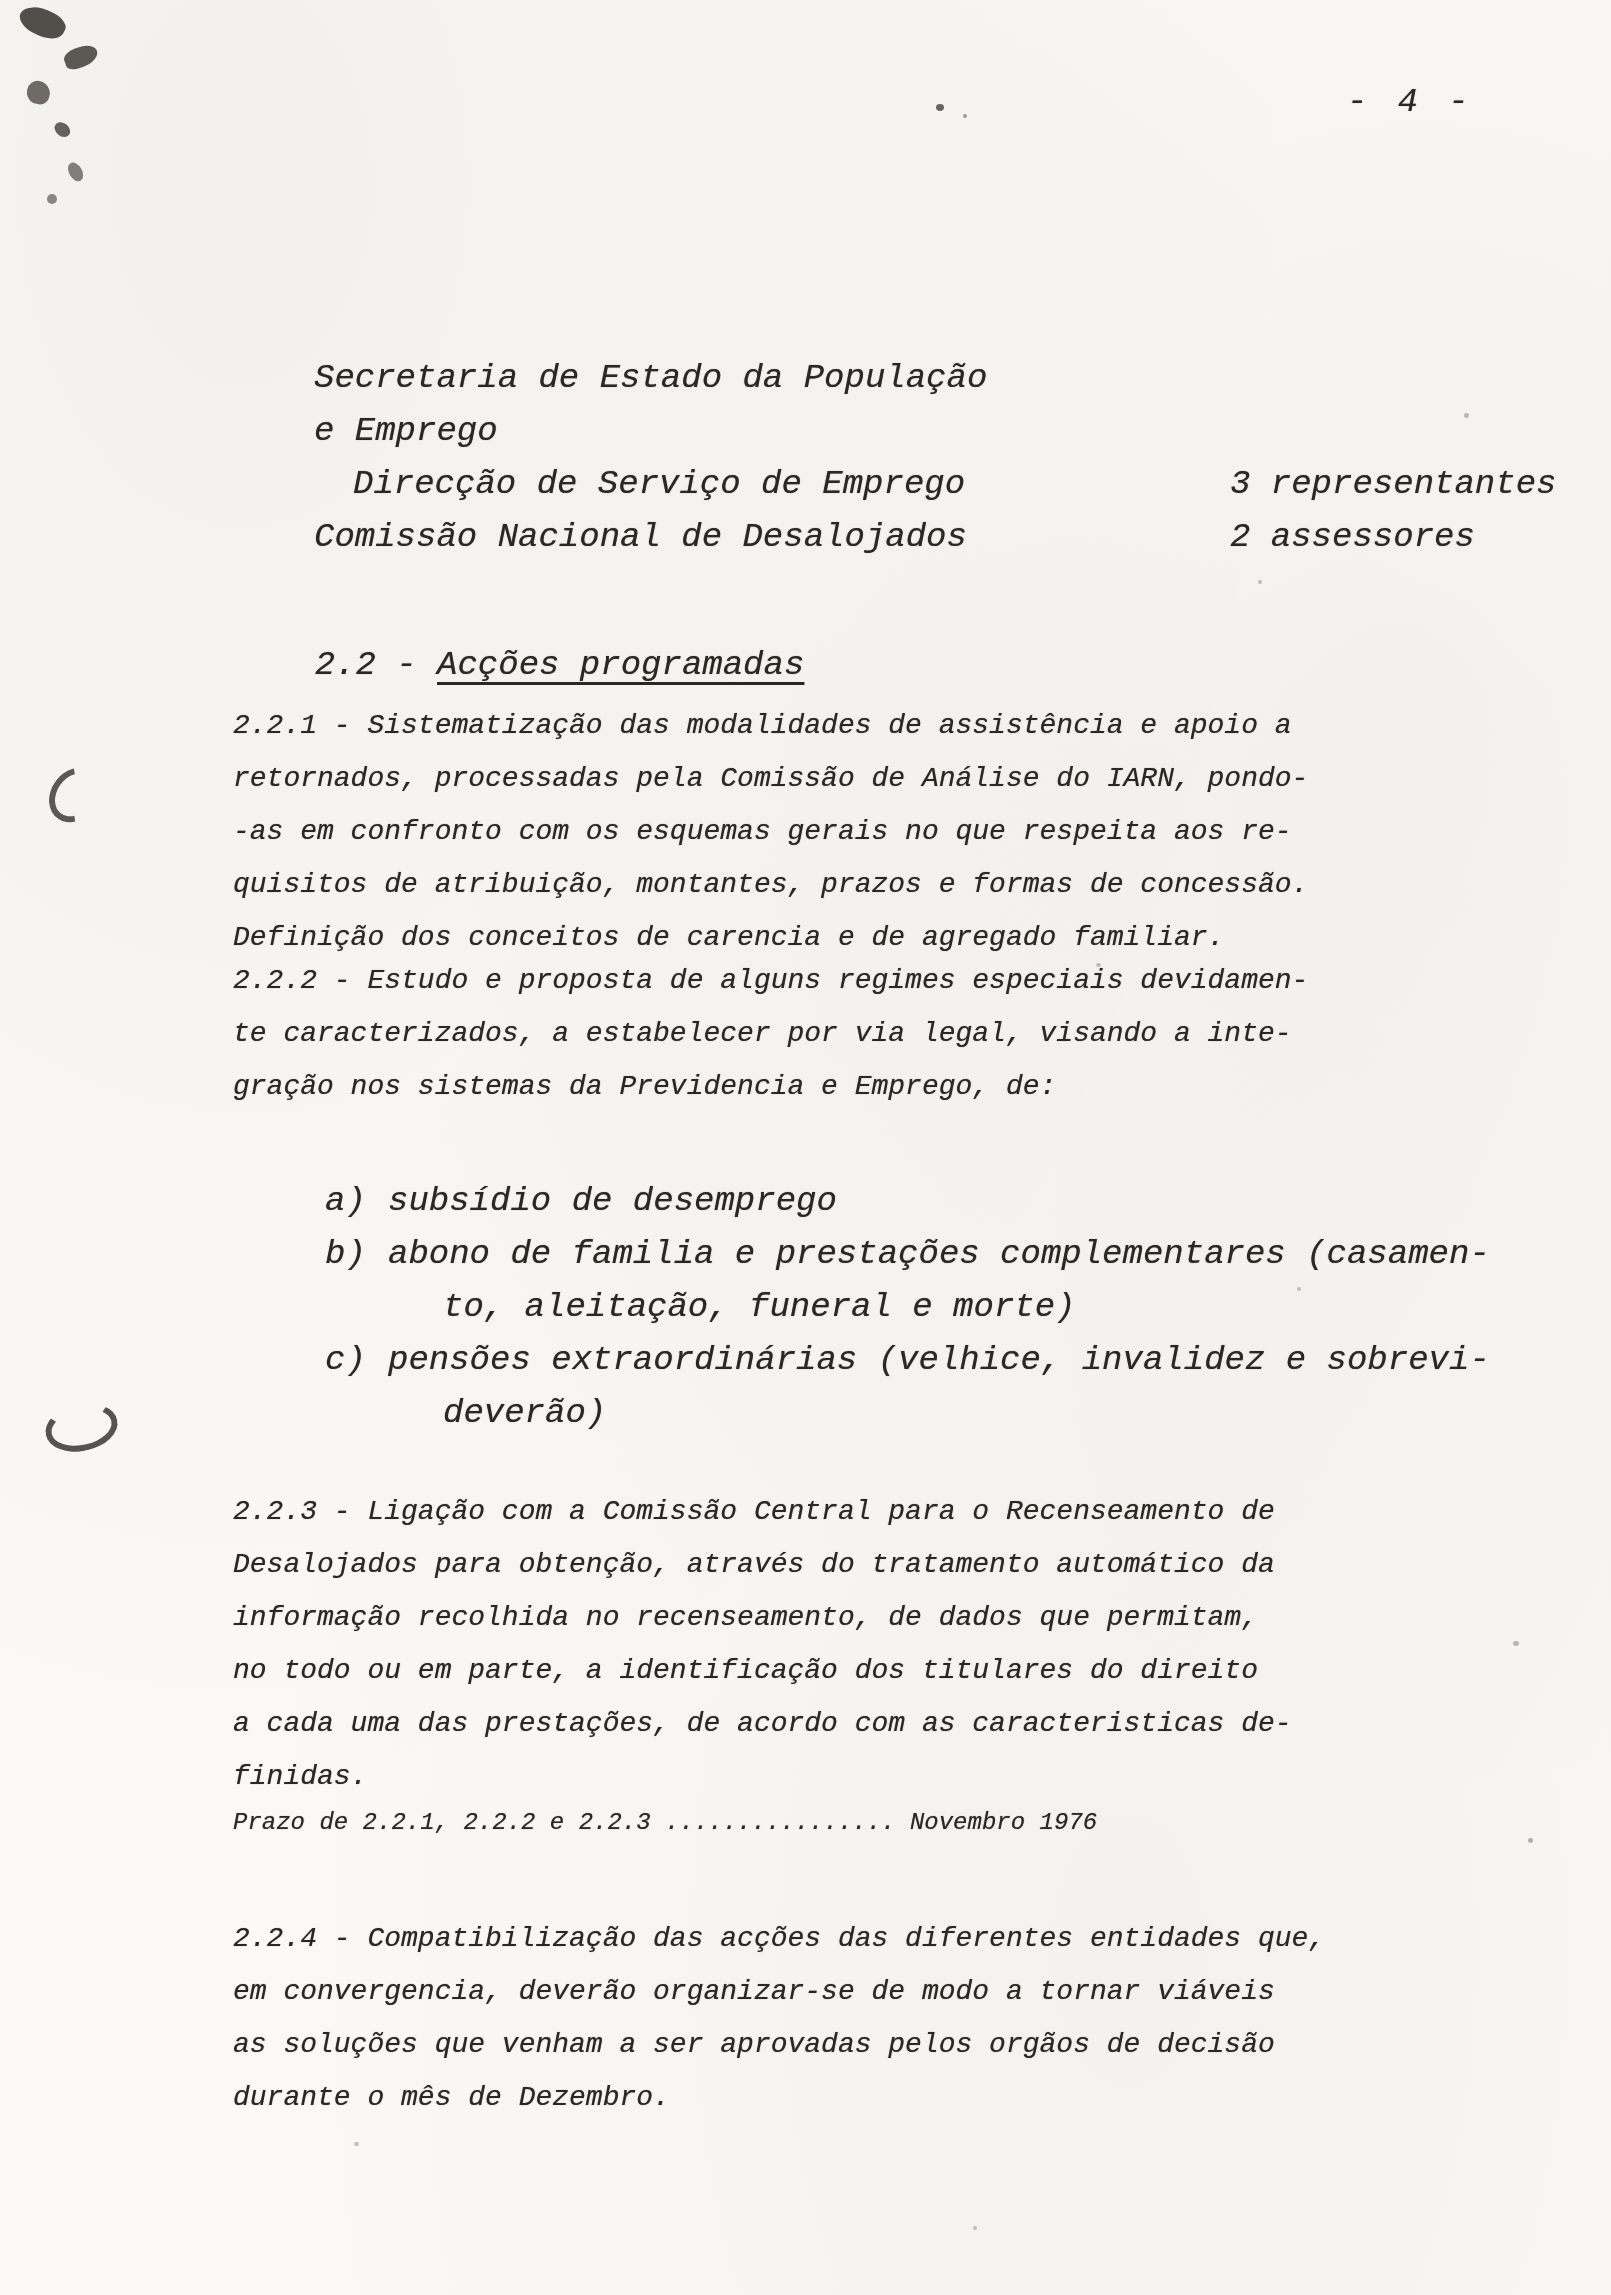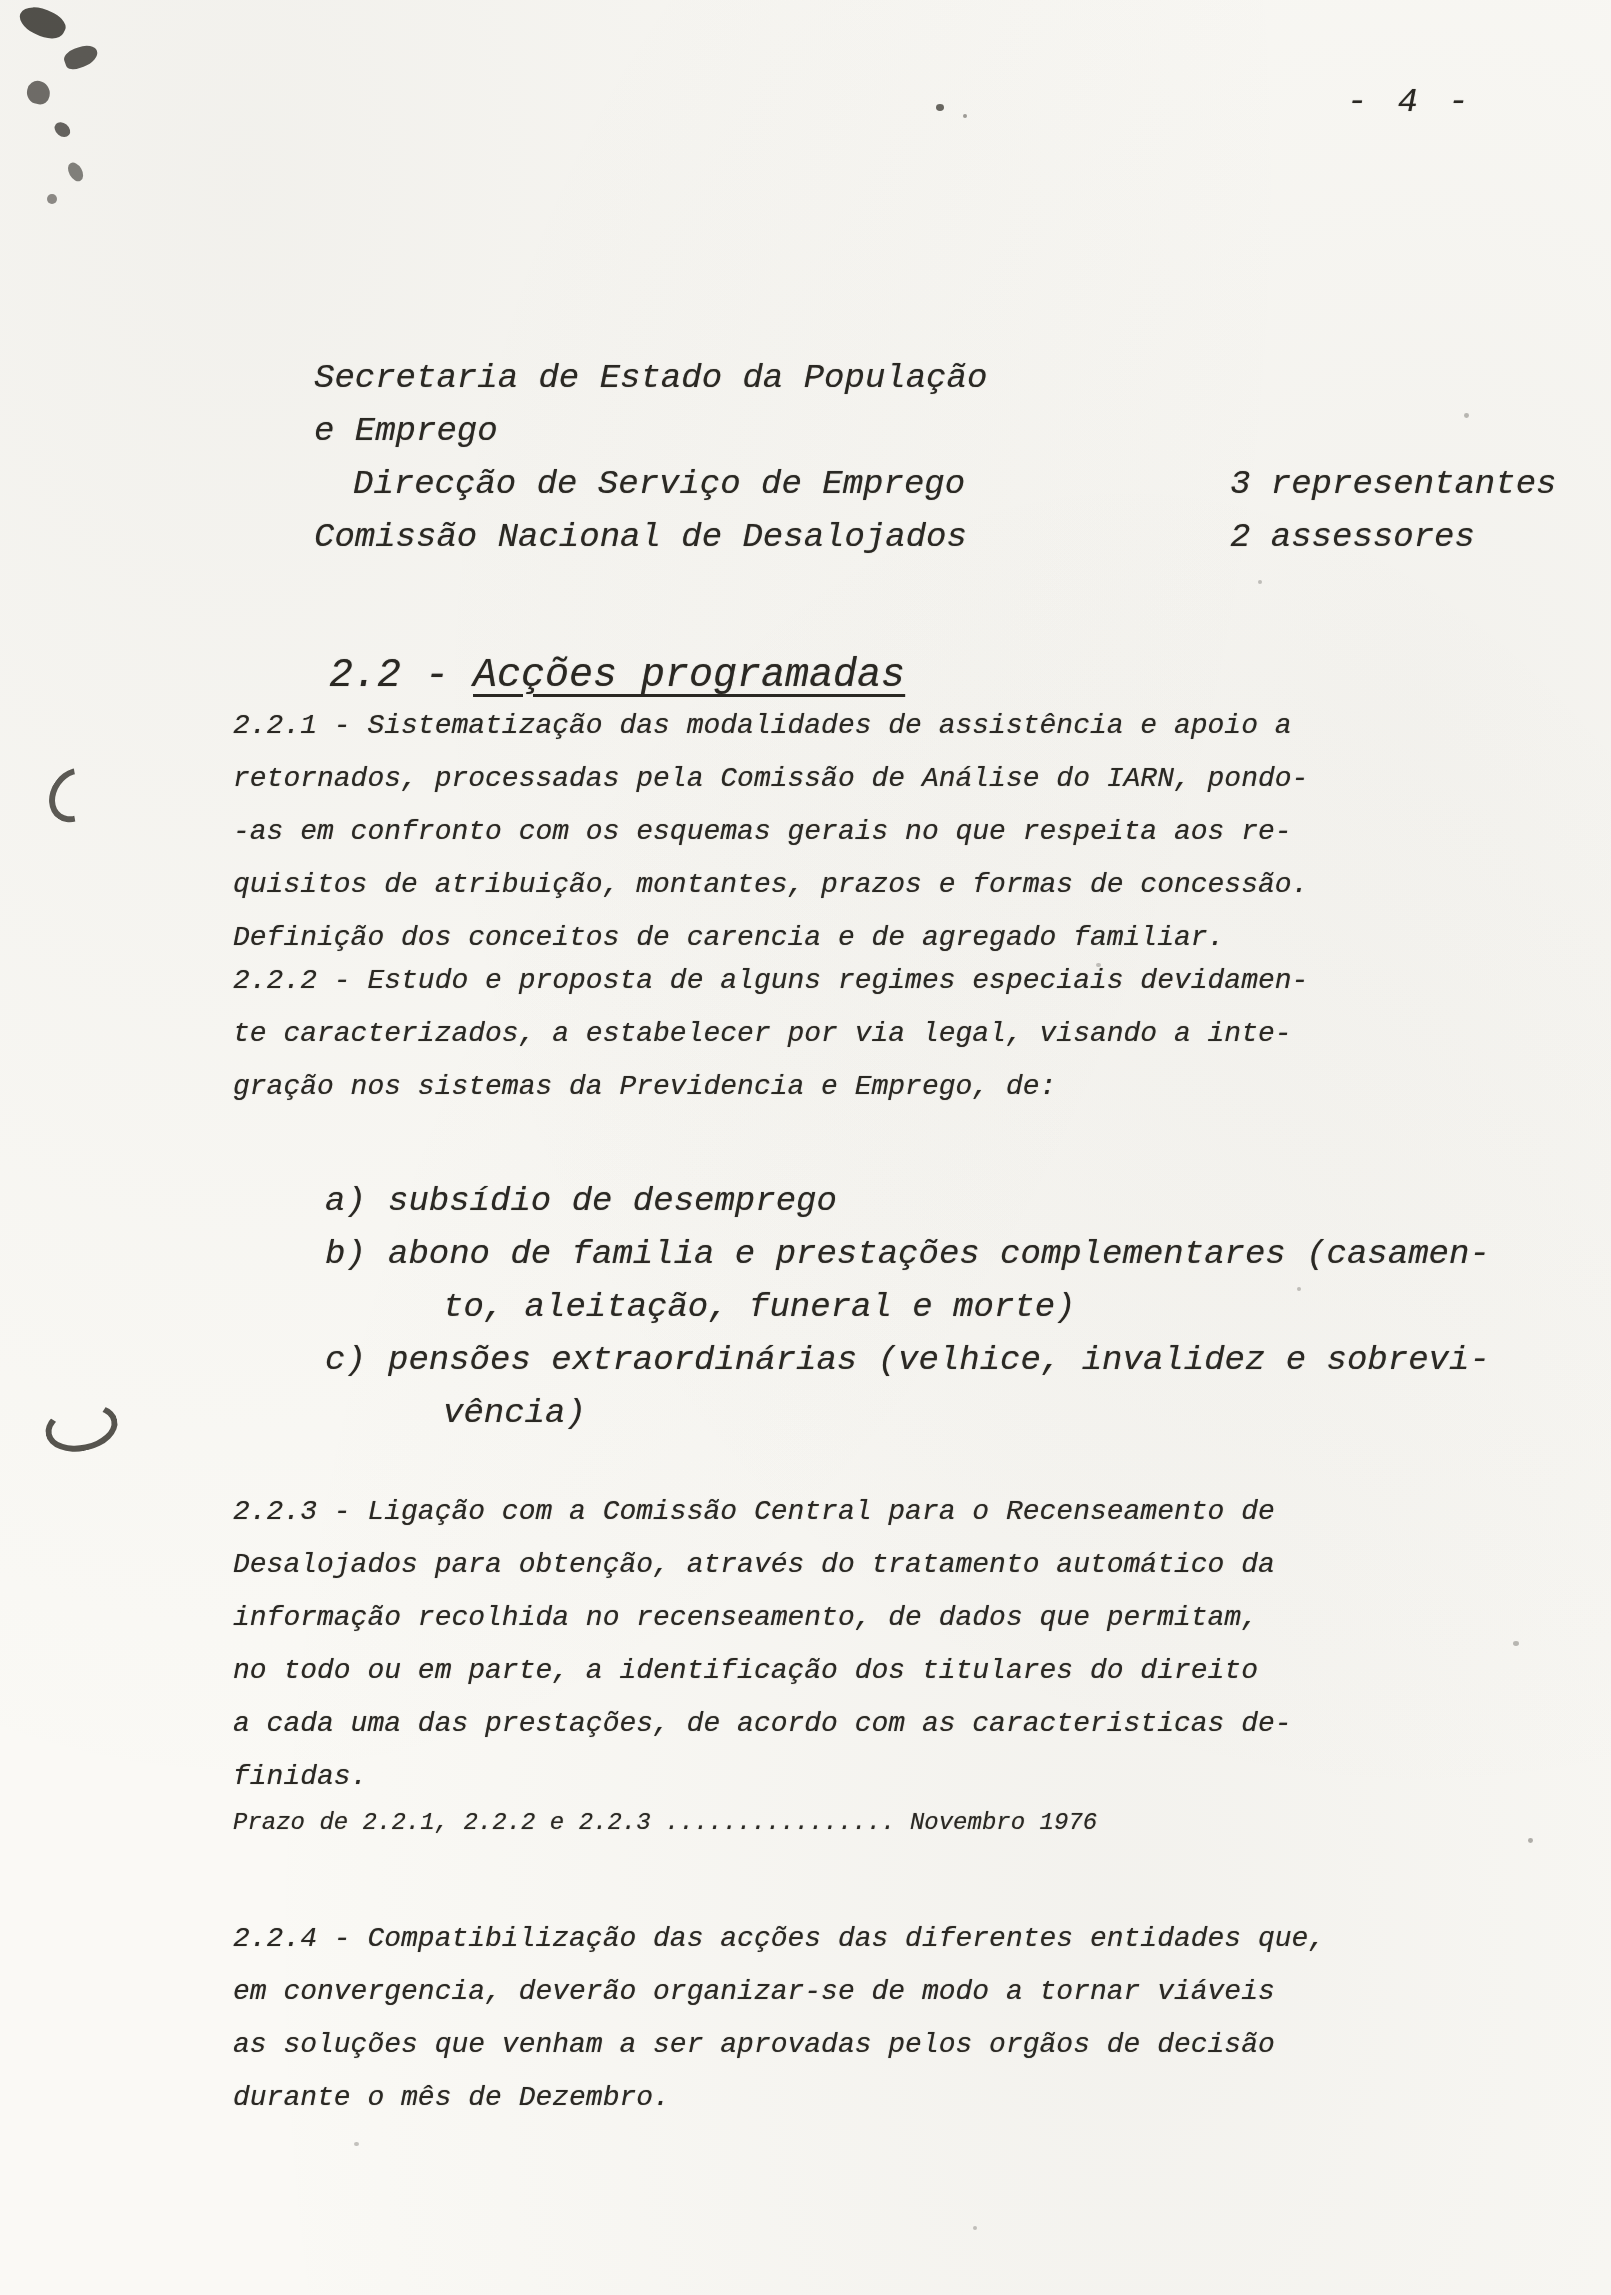--- a/index.html
+++ b/index.html
@@ -32,21 +32,21 @@
   .header-block {
     position: absolute; top: 352px; left: 314px; width: 1258px;
     font-size: 34px; line-height: 53px;
   }
   .h-row { position: relative; height: 53px; }
   .h-text.indent { display: inline-block; padding-left: 39px; }
   .h-right { position: absolute; left: 916px; top: 0; }
 
   .heading {
     position: absolute; top: 608px; left: 233px;
-    font-size: 40px;
+    font-size: 34px;
   }
   .underlined {
     text-decoration: underline;
     text-decoration-thickness: 2.5px;
     text-underline-offset: 7.9px;
   }
 
   .para {
     position: absolute; left: 233px;
     font-size: 28px; line-height: 53px;
@@ -174,21 +174,21 @@
       <span class="marker">b)</span>
       <div class="li-lines">
         <div class="line">abono de familia e prestações complementares (casamen-</div>
         <div class="line cont">to, aleitação, funeral e morte)</div>
       </div>
     </div>
     <div class="list-item">
       <span class="marker">c)</span>
       <div class="li-lines">
         <div class="line">pensões extraordinárias (velhice, invalidez e sobrevi-</div>
-        <div class="line cont">vência)</div>
+        <div class="line cont">deverão)</div>
       </div>
     </div>
   </div>
 
   <div class="para p223">
     <div class="line">2.2.3 - Ligação com a Comissão Central para o Recenseamento de</div>
     <div class="line">Desalojados para obtenção, através do tratamento automático da</div>
     <div class="line">informação recolhida no recenseamento, de dados que permitam,</div>
     <div class="line">no todo ou em parte, a identificação dos titulares do direito</div>
     <div class="line">a cada uma das prestações, de acordo com as caracteristicas de-</div>

